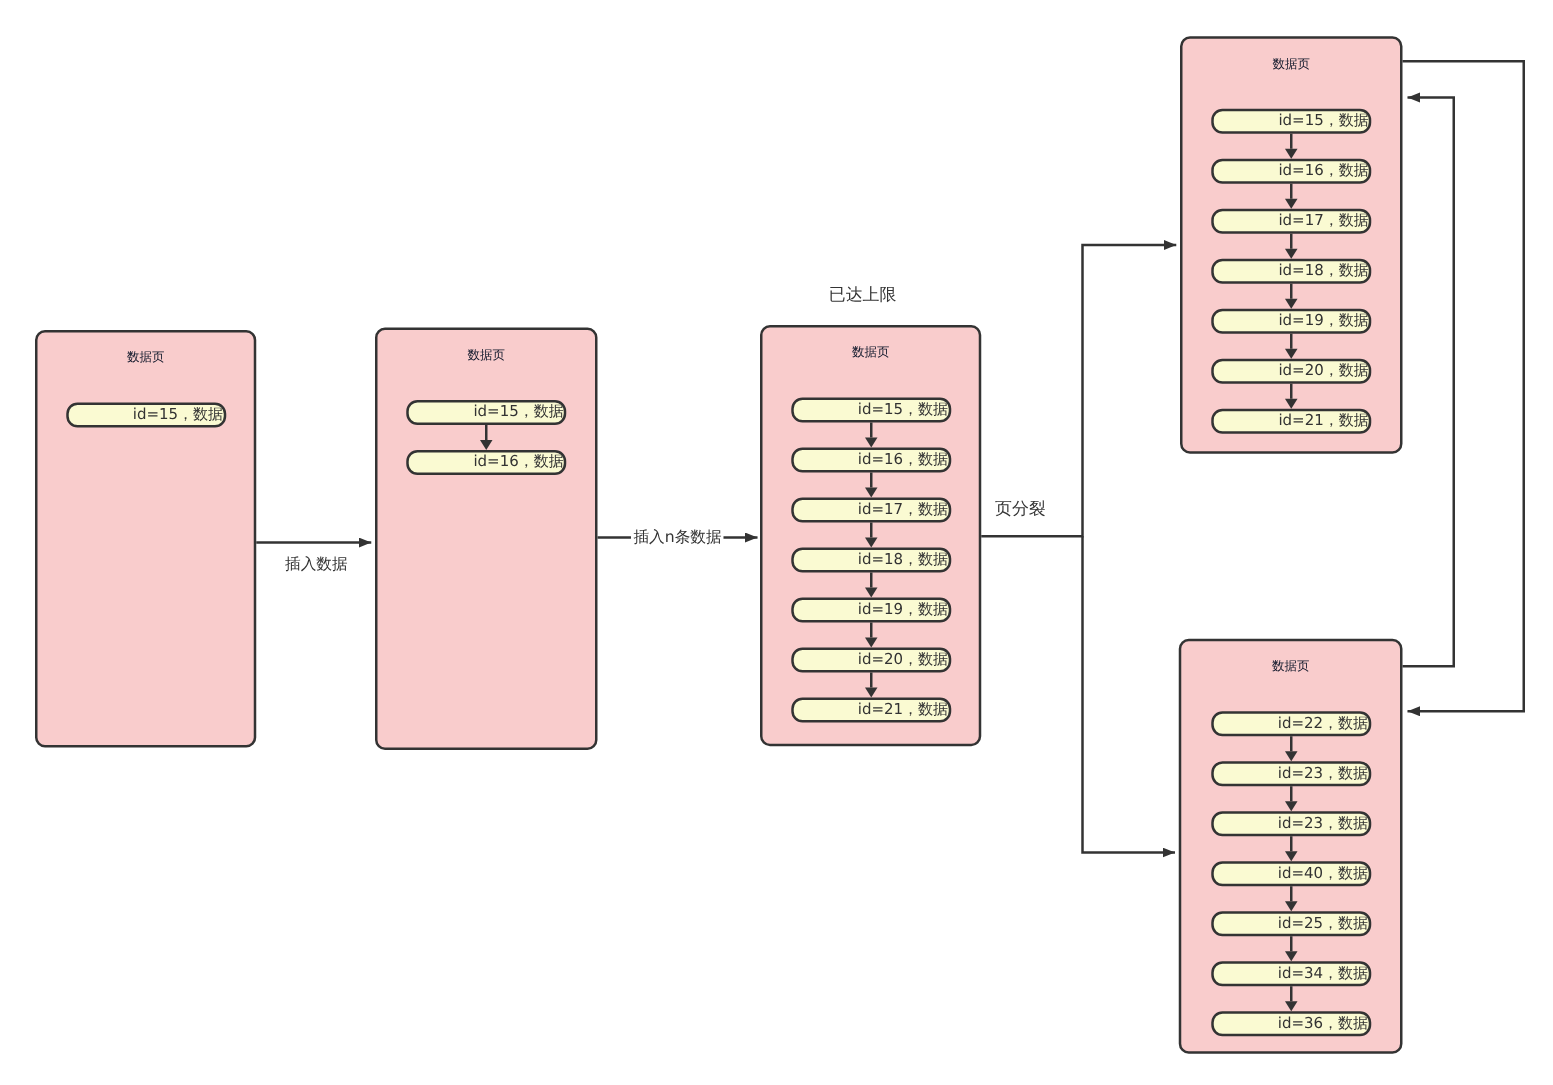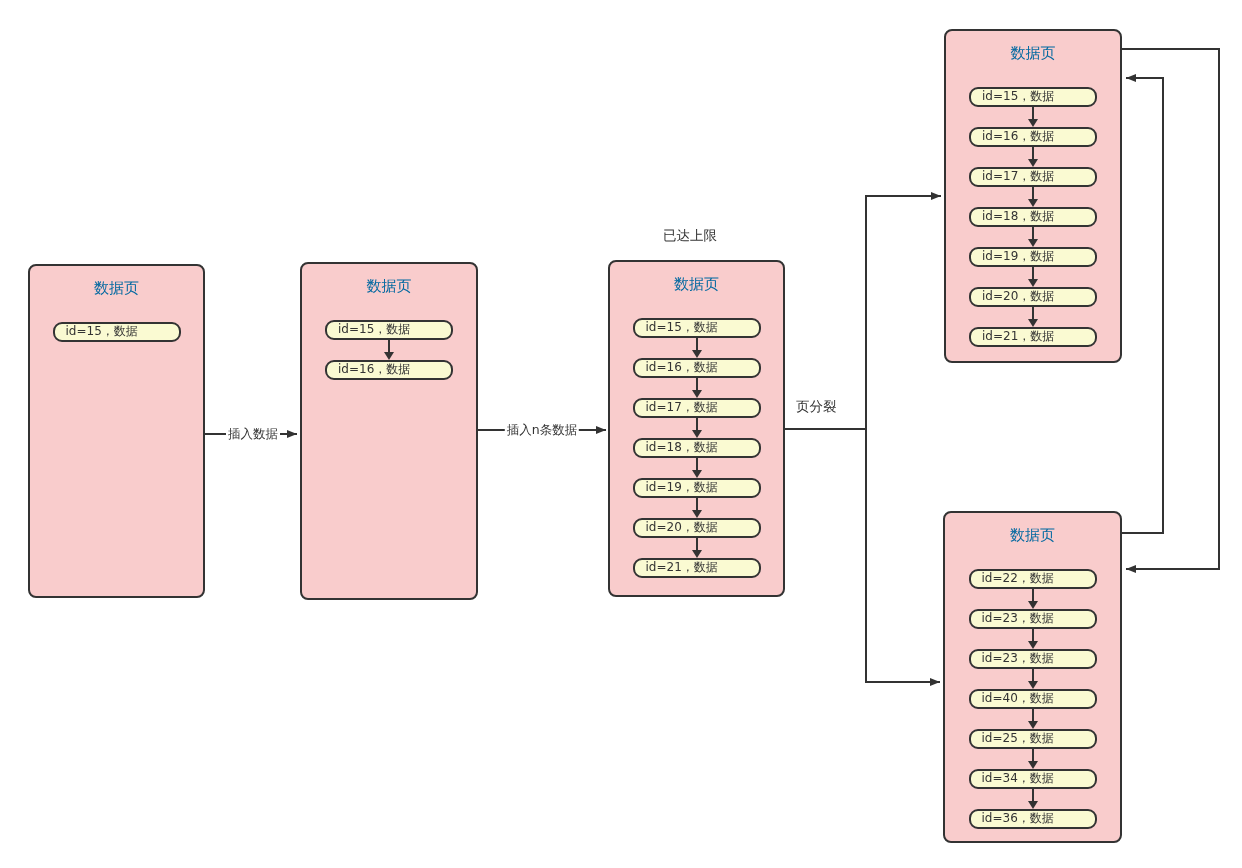--- a/index.html
+++ b/index.html
@@ -13,43 +13,43 @@
   html,body{margin:0;padding:0;background:#ffffff;}
   body{font-family:"DejaVu Sans","Liberation Sans",sans-serif;color:#333;}
   #canvas{position:relative;width:1242px;height:868px;background:#fff;overflow:hidden;}
 
   
   #connectors{position:absolute;left:0;top:0;width:1242px;height:868px;z-index:1;}
 
   
   .page{position:absolute;box-sizing:border-box;background:var(--page-fill);
         border:2px solid var(--page-border);border-radius:8px;z-index:2;}
-  .page-title{text-align:center;margin-top:13px;font-size:15px;color:#0369a1;}
+  .page-title{text-align:center;margin-top:13px;font-size:10px;color:#0f172a;}
   .records{position:absolute;left:0;right:0;top:56px;display:flex;flex-direction:column;}
   .record{box-sizing:border-box;width:128px;height:20px;margin:0 auto;
           background:var(--record-fill);border:2px solid var(--record-border);
-          border-radius:9px;font-size:12px;line-height:15px;text-align:left;
+          border-radius:9px;font-size:12px;line-height:15px;text-align:right;
           color:#333;white-space:nowrap;overflow:hidden;padding-left:11px;}
   .rec-arrow{height:20px;display:flex;flex-direction:column;align-items:center;}
   .rec-arrow .stem{width:2px;flex:1;background:var(--line);}
   .rec-arrow .head{width:0;height:0;border-left:5px solid transparent;
                    border-right:5px solid transparent;border-top:8px solid var(--line);}
 
   
   .p1{left:28px;top:264px;width:177px;height:334px;}
   .p2{left:300px;top:262px;width:178px;height:338px;}
   .p3{left:608px;top:260px;width:177px;height:337px;}
   .p4{left:944px;top:29px;width:178px;height:334px;}
   .p5{left:943px;top:511px;width:179px;height:332px;}
 
   
   .edge-label{position:absolute;z-index:3;font-size:12.5px;color:#333;background:#fff;
               padding:0 2px;transform:translate(-50%,-50%);white-space:nowrap;}
   .float-label{position:absolute;z-index:3;font-size:13.5px;color:#333;white-space:nowrap;}
-  .lbl-insert-one{left:253px;top:434px;}
+  .lbl-insert-one{left:253px;top:452px;}
   .lbl-insert-n{left:542px;top:430px;text-align:center;}
   .lbl-limit{left:663px;top:227px;}
   .lbl-split{left:796px;top:398px;}
 
   .watermark{position:absolute;z-index:4;right:4px;top:840px;font-size:15px;
              color:var(--wm);letter-spacing:0.5px;white-space:nowrap;}
 </style>
 </head>
 <body>
 

